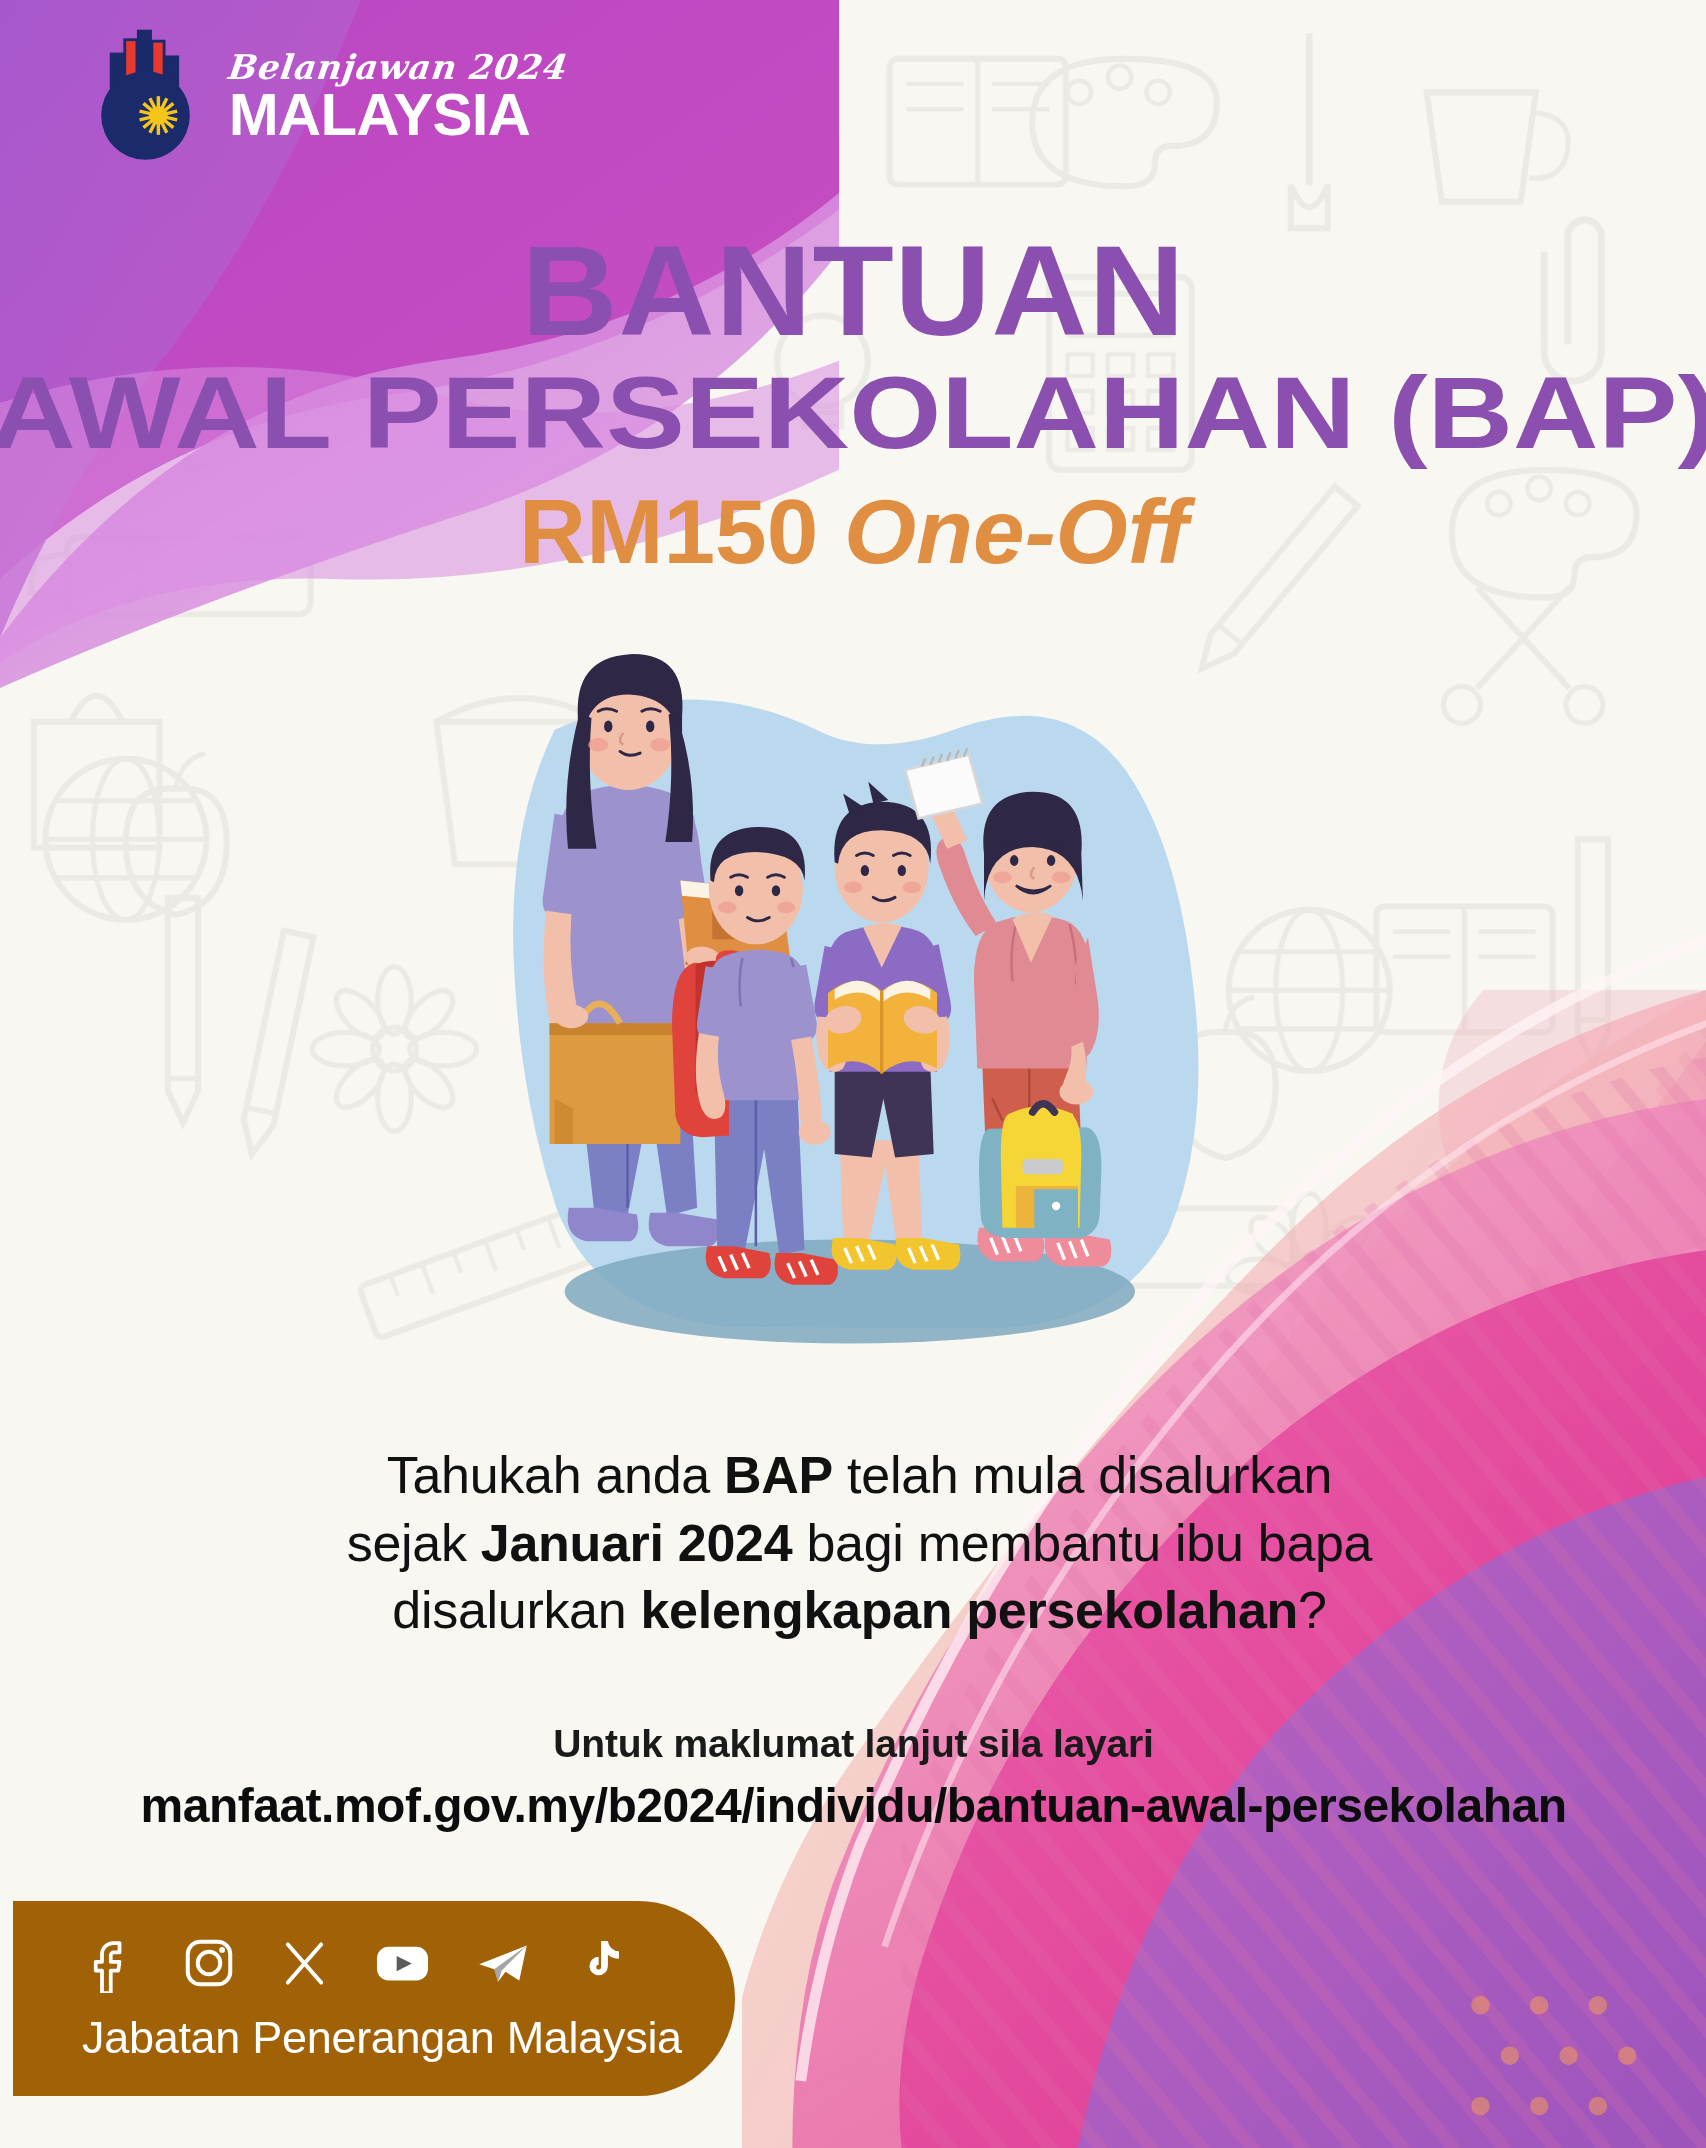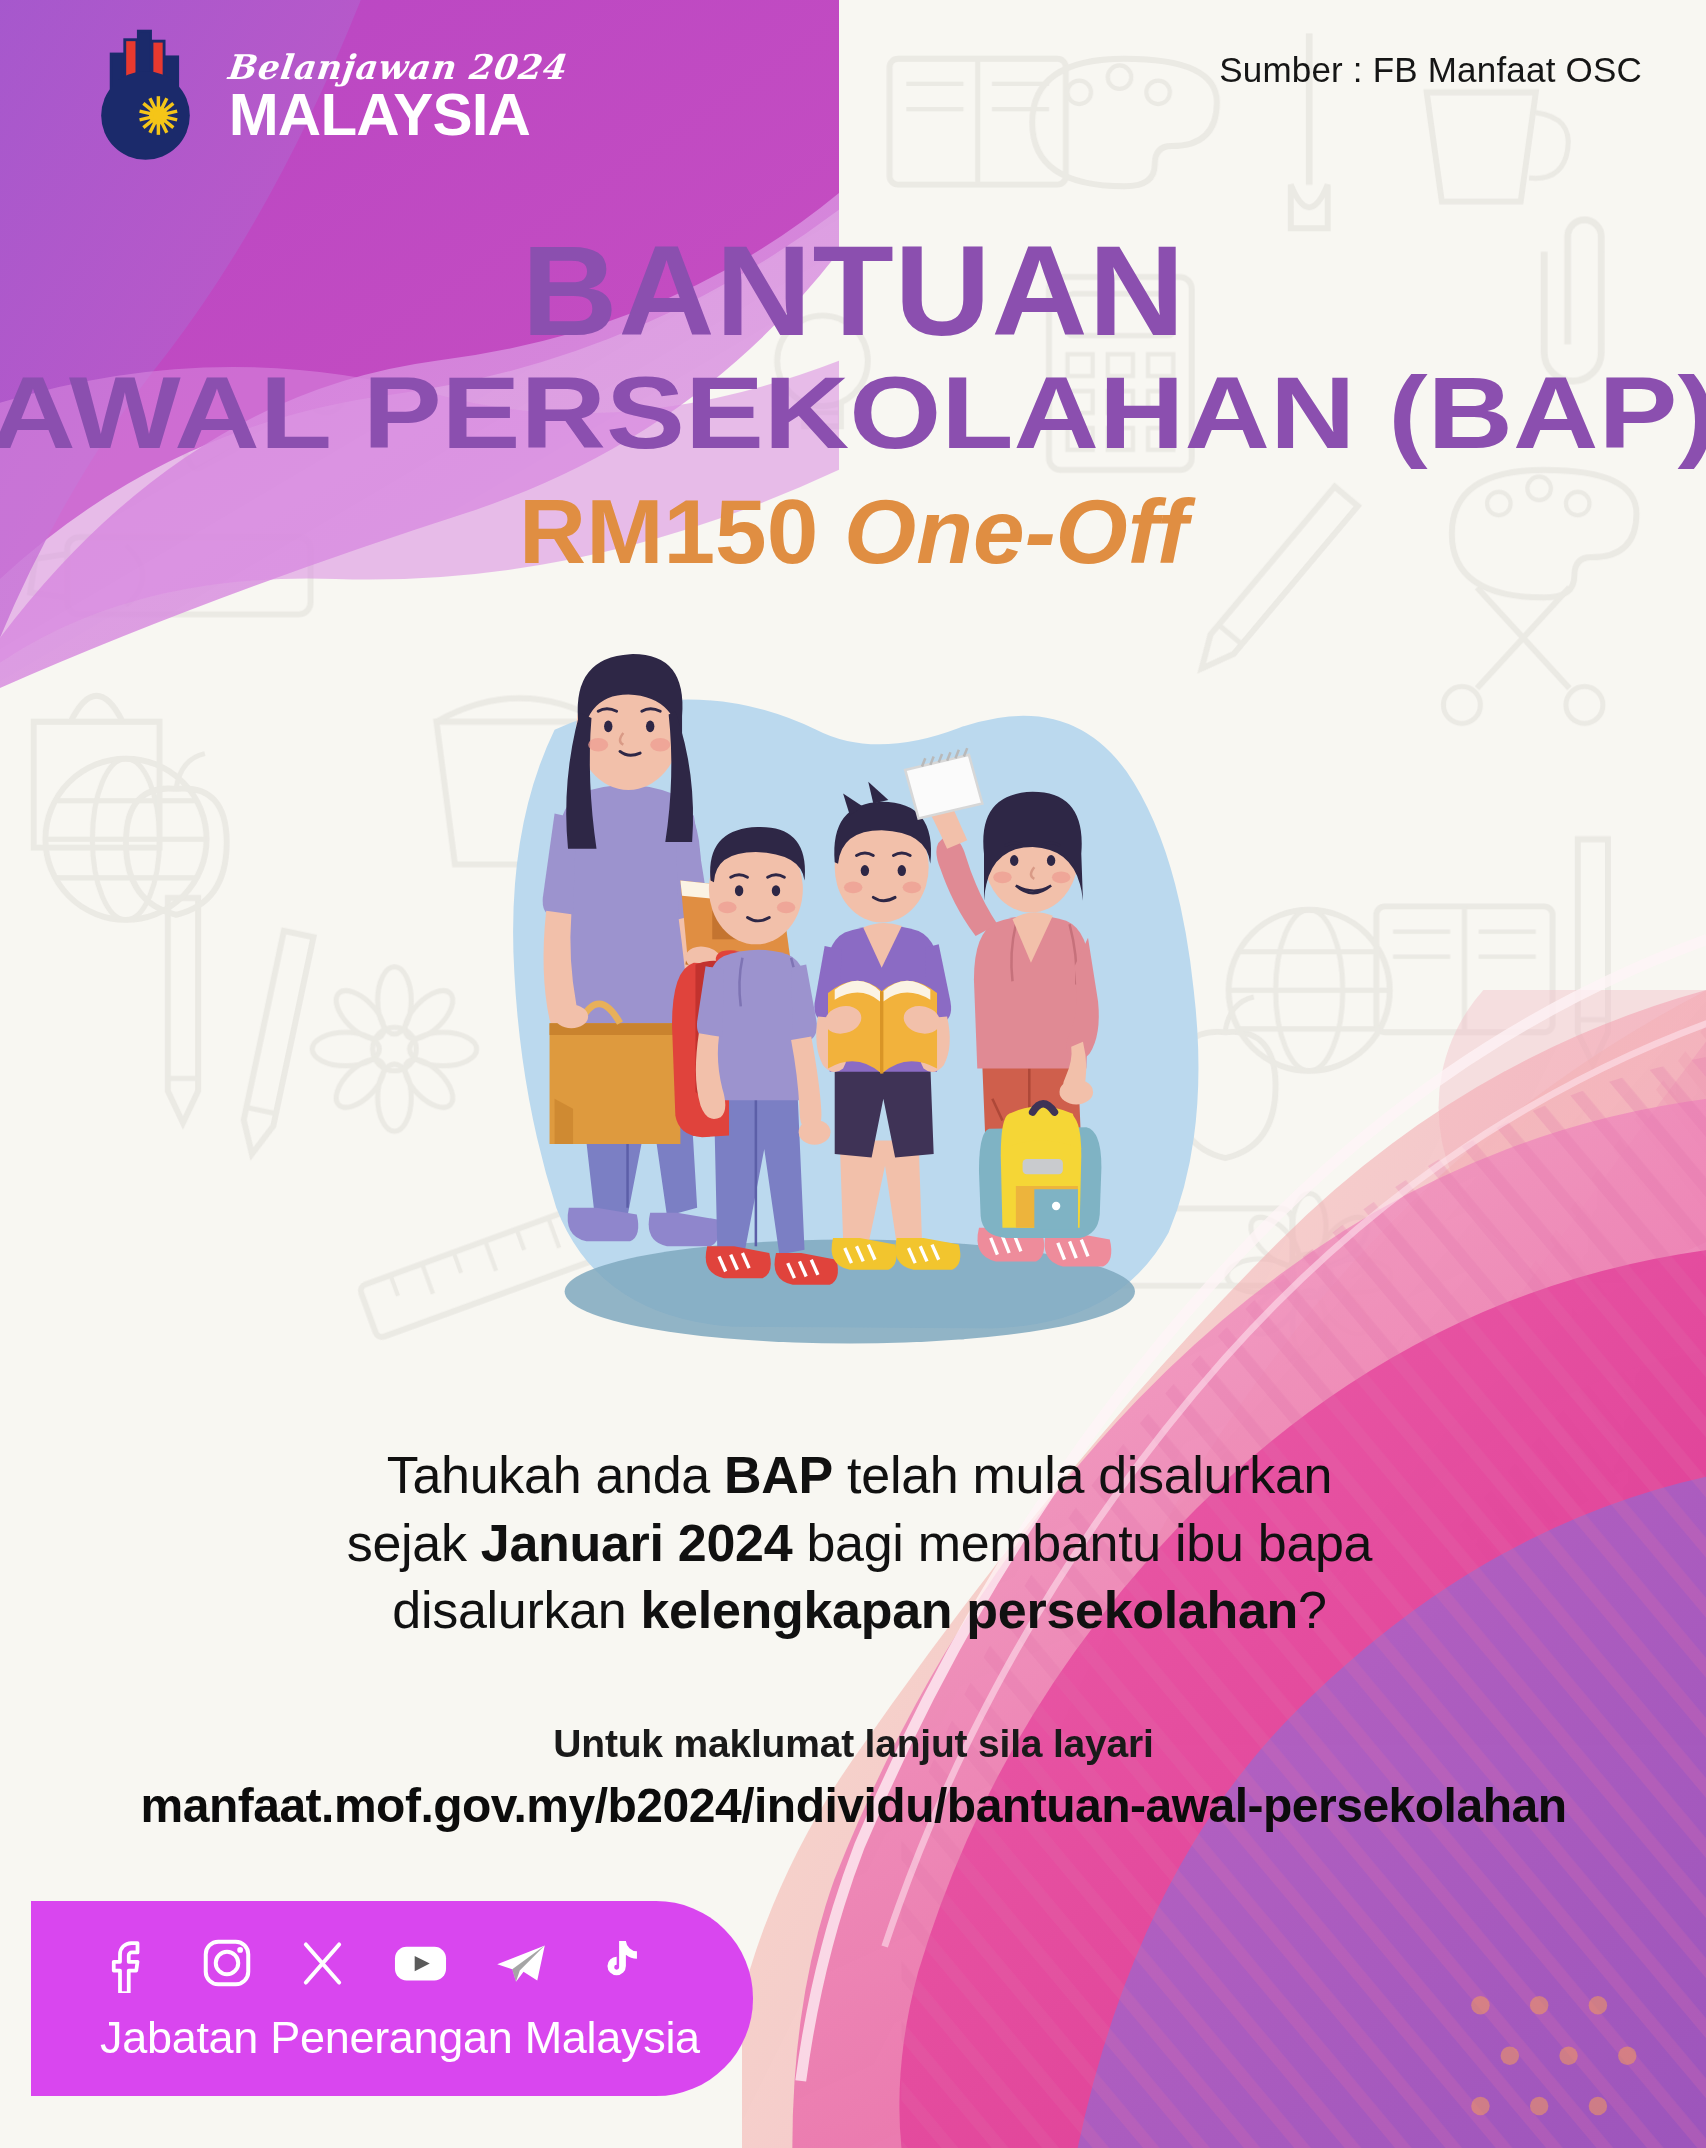--- a/index.html
+++ b/index.html
@@ -119,23 +119,23 @@
     letter-spacing:-0.2px;
   }
   .cta-url{
     font-family:"Liberation Sans", sans-serif;
     font-size:48px;color:#0c0c0c;font-weight:700;
     letter-spacing:-0.5px;margin-top:11.7px;
   }
 
   
   .footer{
-    position:absolute;left:31px;bottom:52px;z-index:7;
+    position:absolute;left:13px;bottom:52px;z-index:7;
     width:722px;height:195px;
-    background:#d946ef;
+    background:#a16207;
     border-radius:0 97px 97px 0;
     display:flex;flex-direction:column;
     align-items:flex-start;justify-content:center;
     padding-left:69px;box-sizing:border-box;
   }
   .social-row{display:flex;align-items:center;gap:37px;margin-bottom:6.7px;}
   .social-row svg{display:block;}
   .footer-label{
     font-family:"Liberation Sans", sans-serif;
     font-size:45px;color:#ffffff;font-weight:400;
@@ -402,21 +402,20 @@
           <rect x="-2.4" y="-27" width="4.8" height="20" transform="rotate(334)"></rect>
         </g>
       </g>
     </svg>
     <div class="logo-text">
       <div class="logo-belanjawan">Belanjawan 2024</div>
       <div class="logo-malaysia">MALAYSIA</div>
     </div>
   </div>
 
-  <div class="sumber">Sumber : FB Manfaat OSC</div>
 
   <div class="headline">
     <div class="h-line1">BANTUAN</div>
     <div class="h-line2">AWAL PERSEKOLAHAN (BAP)</div>
     <div class="h-line3">
       <span class="plain">RM150</span><span> One-Off</span>
     </div>
   </div>
 
   <svg class="illo" viewBox="0 0 950 930">

